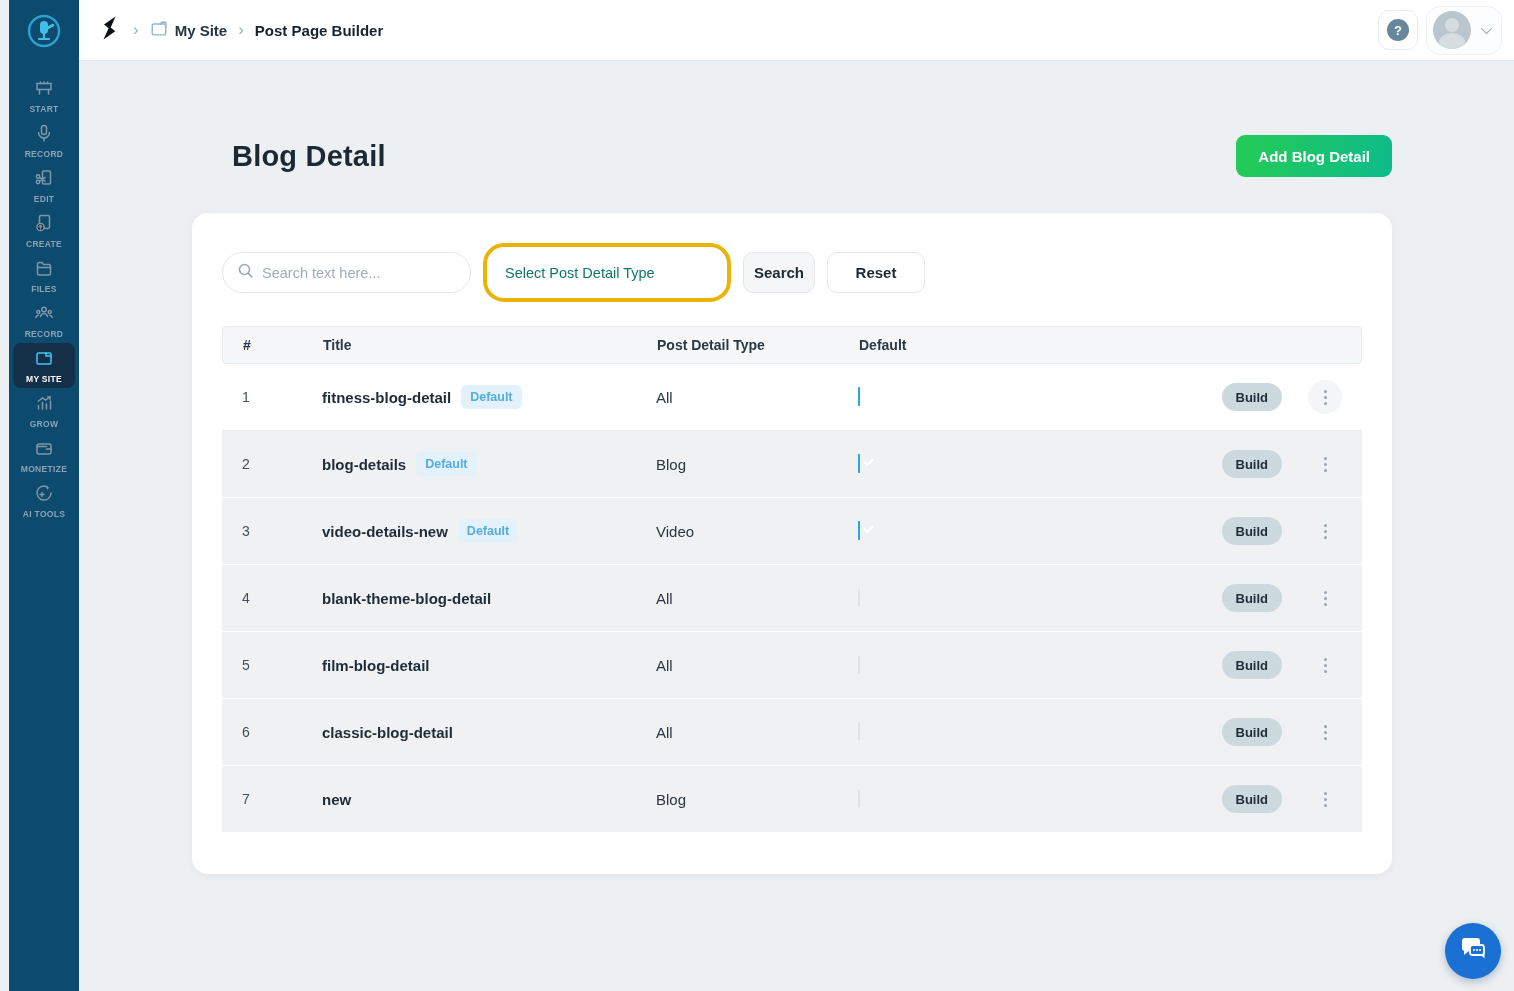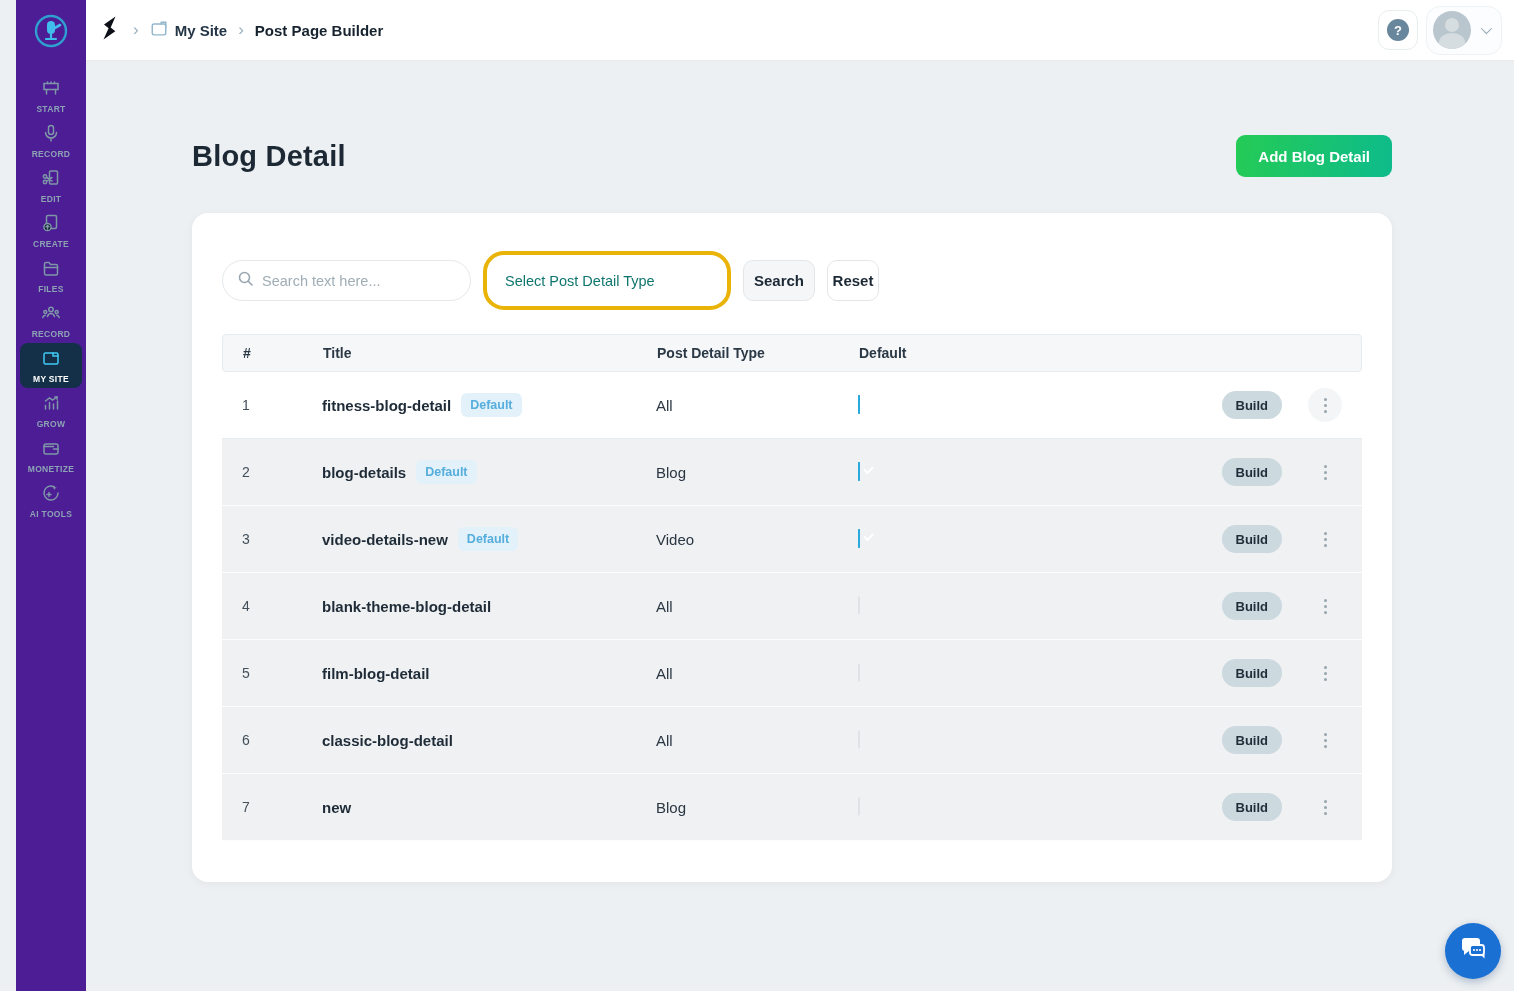--- a/index.html
+++ b/index.html
@@ -1,21 +1,21 @@
 <!DOCTYPE html>
 <html><head>
 <meta charset="utf-8">
 <style>
   * { margin:0; padding:0; box-sizing:border-box; }
   html,body { width:1514px; height:991px; overflow:hidden;
     font-family:"Liberation Sans", sans-serif; background:#edf0f2; }
 
   
-  .sidebar { position:fixed; left:16px; top:0; width:70px; height:100%;
-    background:#4c1d95; z-index:20; display:flex; flex-direction:column; }
+  .sidebar { position:fixed; left:9px; top:0; width:70px; height:100%;
+    background:#0c4a6e; z-index:20; display:flex; flex-direction:column; }
   .logo-box { height:61px; display:flex; align-items:center; justify-content:center; }
   .logo-circle { width:44px; height:44px; border-radius:50%; display:flex;
     align-items:center; justify-content:center; }
   .nav { display:flex; flex-direction:column; padding-top:12px; }
   .nav-item { height:45px; margin:0 4px; display:flex; flex-direction:column;
     align-items:center; justify-content:center; gap:2px; border-radius:8px; cursor:pointer; }
   .nav-item .lbl { font-size:8.5px; font-weight:bold; letter-spacing:.3px;
     color:#8da3b4; white-space:nowrap; }
   .nav-item svg { stroke:#7e96a8; }
   .nav-item.active { background:#133048; }
@@ -44,43 +44,43 @@
     width:14px; height:14px; border-radius:50%; background:#d6dde1; }
   .avatar .body { position:absolute; left:50%; top:22px; transform:translateX(-50%);
     width:26px; height:18px; border-radius:50% 50% 0 0; background:#d6dde1; }
   .chev-down { width:8px; height:8px; border-right:1.6px solid #93a5b1;
     border-bottom:1.6px solid #93a5b1; transform:rotate(45deg) translateY(-2px); }
 
   
   .content { position:absolute; left:70px; top:61px; right:0; bottom:0;
     background:#edf0f2; padding:74px 122px 0; }
   .title-row { display:flex; align-items:center; justify-content:space-between;
-    margin-bottom:36px; }
+    margin-bottom:36px;margin-left:40px; }
   .page-title { font-size:29px; font-weight:bold; color:#1c2935; letter-spacing:.2px; }
   .add-btn { border:none; cursor:pointer; height:42px; padding:8px 22px; border-radius:9px;
     background:linear-gradient(100deg,#25cb55,#0dbb8b); color:#fff; font-size:15px;
     font-weight:bold; font-family:"Liberation Sans",sans-serif; }
 
   .card { background:#fff; border-radius:16px; box-shadow:0 2px 8px rgba(20,40,60,.05);
-    padding:38px 30px 41px; }
+    padding:30px 30px 41px; }
 
   
   .filters { display:flex; align-items:center; gap:12px; margin-bottom:24px; }
   .search-box { width:249px; height:41px; border:1px solid #e4e8eb; border-radius:21px;
     display:flex; align-items:center; padding:0 14px; gap:8px; background:#fff; }
   .search-box input { border:none; outline:none; flex:1; font-size:14.5px;
     font-family:"Liberation Sans",sans-serif; color:#2a3744; background:transparent; }
   .search-box input::placeholder { color:#9fadb6; }
   .type-select { width:248px; height:59px; border:4px solid #eab308; border-radius:21px;
     display:flex; align-items:center; padding:0 18px; font-size:14.5px; font-weight:500;
     color:#0f766e; cursor:pointer; background:#fff; }
   .btn { height:41px; border-radius:10px; border:1px solid #e3e7ea; font-size:15px;
     font-weight:bold; color:#1c2935; cursor:pointer; font-family:"Liberation Sans",sans-serif; }
   .btn.search { width:72px; background:#f4f6f7; }
-  .btn.reset { width:52px; background:#fff; }
+  .btn.reset { width:98px; background:#fff; }
 
   
   .thead, .trow { display:grid; grid-template-columns:80px 334px 202px 1fr 130px;
     align-items:center; padding:0 20px; }
   .thead { height:38px; background:#f5f7f9; border:1px solid #e7ebee; border-radius:4px;
     font-size:14px; font-weight:600; color:#2b3845; }
   .trow { height:67px; border-bottom:1px solid #e8ebed; background:#fff; }
   .trow.gray { background:#eff1f3; border-bottom:1px solid #fdfdfd; }
   .cell-num { font-size:14px; color:#434f59; }
   .cell-title { display:flex; align-items:center; gap:10px; font-size:15px;

